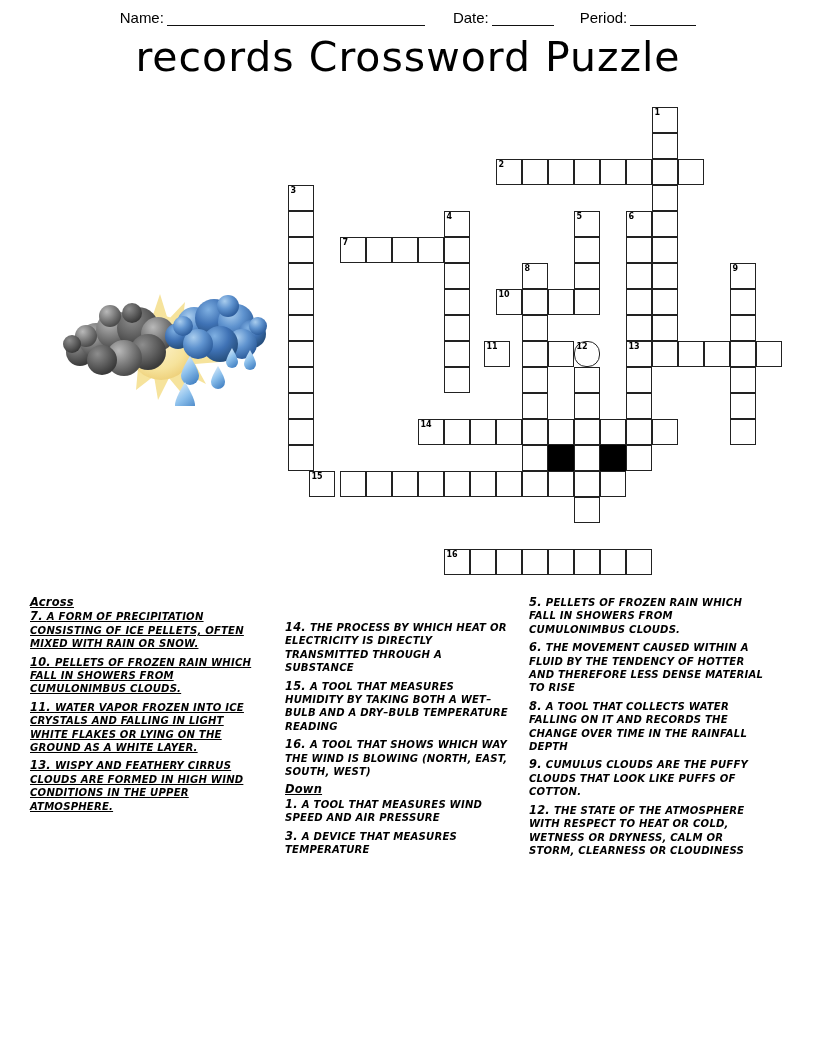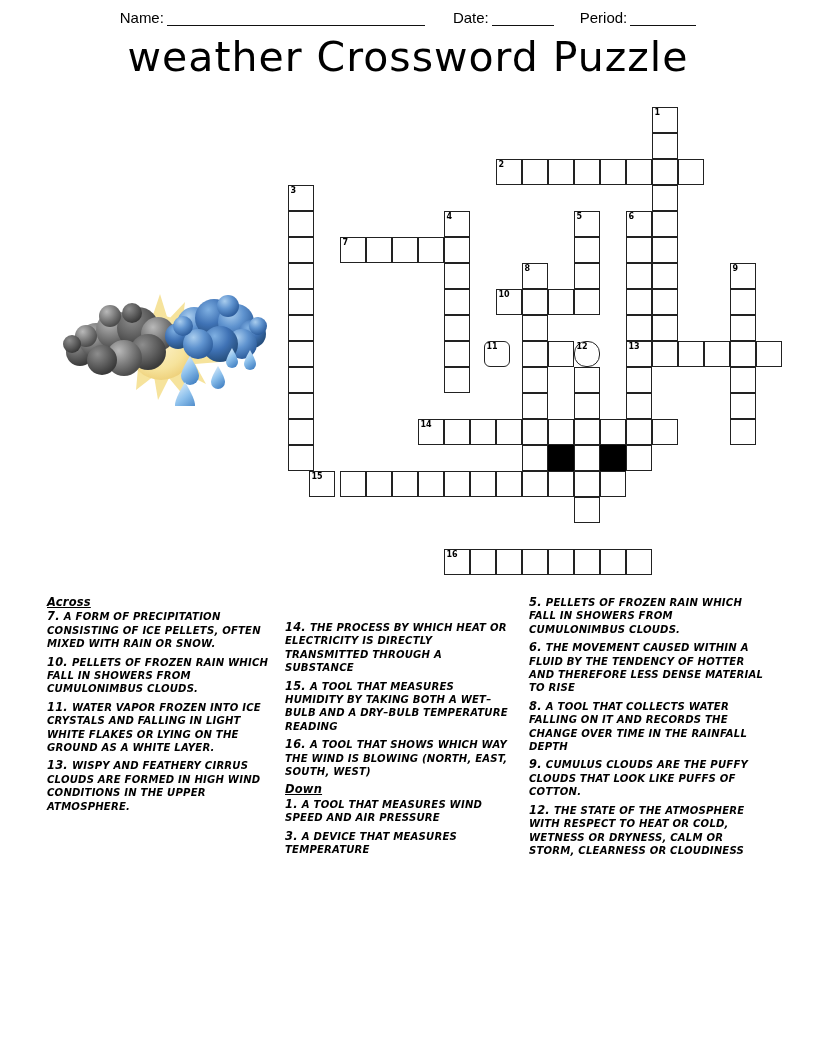--- a/index.html
+++ b/index.html
@@ -112,21 +112,21 @@
     position: absolute;
     top: 0;
     font-family: "DejaVu Sans", sans-serif;
     font-size: 10.1px;
     line-height: 13.4px;
     font-weight: 700;
     font-style: italic;
     letter-spacing: 0.2px;
     text-transform: uppercase;
   }
-  .col-1 { left: 47px;  width: 224px; }
+  .col-1 { left: 30px;  width: 224px; text-decoration: underline; }
   .col-2 { left: 285px; width: 228px; margin-top: 25px; }
   .col-3 { left: 529px; width: 236px; }
 
   .clue-heading {
     font-size: 11.5px;
     font-weight: 700;
     font-style: italic;
     text-decoration: underline;
     margin: 0 0 1px 0;
     text-transform: none;
@@ -153,21 +153,21 @@
     <span class="hdr-label">Date:</span>
     <span class="hdr-rule rule-date"></span>
   </div>
   <div class="hdr-gap-b"></div>
   <div class="hdr-field">
     <span class="hdr-label">Period:</span>
     <span class="hdr-rule rule-period"></span>
   </div>
 </div>
 
-<div class="puzzle-title">weather Crossword Puzzle</div>
+<div class="puzzle-title">records Crossword Puzzle</div>
 
 <svg id="weather-art" viewBox="0 0 216 128" xmlns="http://www.w3.org/2000/svg">
   <defs>
     <radialGradient id="gSun" cx="45%" cy="40%" r="62%">
       <stop offset="0%" stop-color="#fdf3cf"></stop>
       <stop offset="70%" stop-color="#f6e39c"></stop>
       <stop offset="100%" stop-color="#eed07a"></stop>
     </radialGradient>
     <radialGradient id="gGray" cx="35%" cy="30%" r="70%">
       <stop offset="0%" stop-color="#b9b9b9"></stop>
@@ -303,21 +303,21 @@
     <div class="xw-cell" style="left: 364px; top: 182px;"></div>
     <div class="xw-cell" style="left: 442px; top: 182px;"></div>
     <div class="xw-cell" style="left: 0px; top: 208px;"></div>
     <div class="xw-cell" style="left: 156px; top: 208px;"></div>
     <div class="xw-cell" style="left: 234px; top: 208px;"></div>
     <div class="xw-cell" style="left: 338px; top: 208px;"></div>
     <div class="xw-cell" style="left: 364px; top: 208px;"></div>
     <div class="xw-cell" style="left: 442px; top: 208px;"></div>
     <div class="xw-cell" style="left: 0px; top: 234px;"></div>
     <div class="xw-cell" style="left: 156px; top: 234px;"></div>
-    <div class="xw-cell" style="left: 196px; top: 234px; border-radius: 6px;">
+    <div class="xw-cell" style="left: 196px; top: 234px;">
       <span class="xw-num">11</span>
     </div>
     <div class="xw-cell" style="left: 234px; top: 234px;"></div>
     <div class="xw-cell" style="left: 260px; top: 234px;"></div>
     <div class="xw-cell" style="left: 286px; top: 234px; border-radius: 12px;">
       <span class="xw-num">12</span>
     </div>
     <div class="xw-cell" style="left: 338px; top: 234px;">
       <span class="xw-num">13</span>
     </div>

